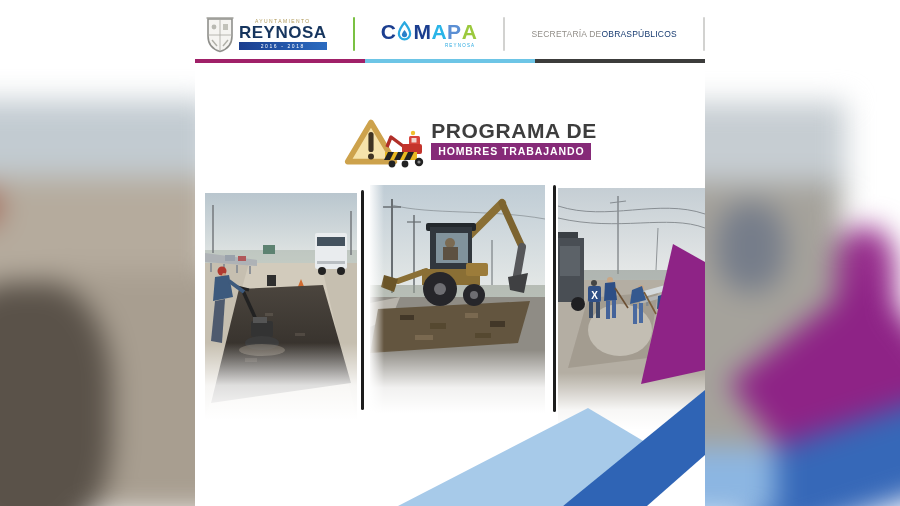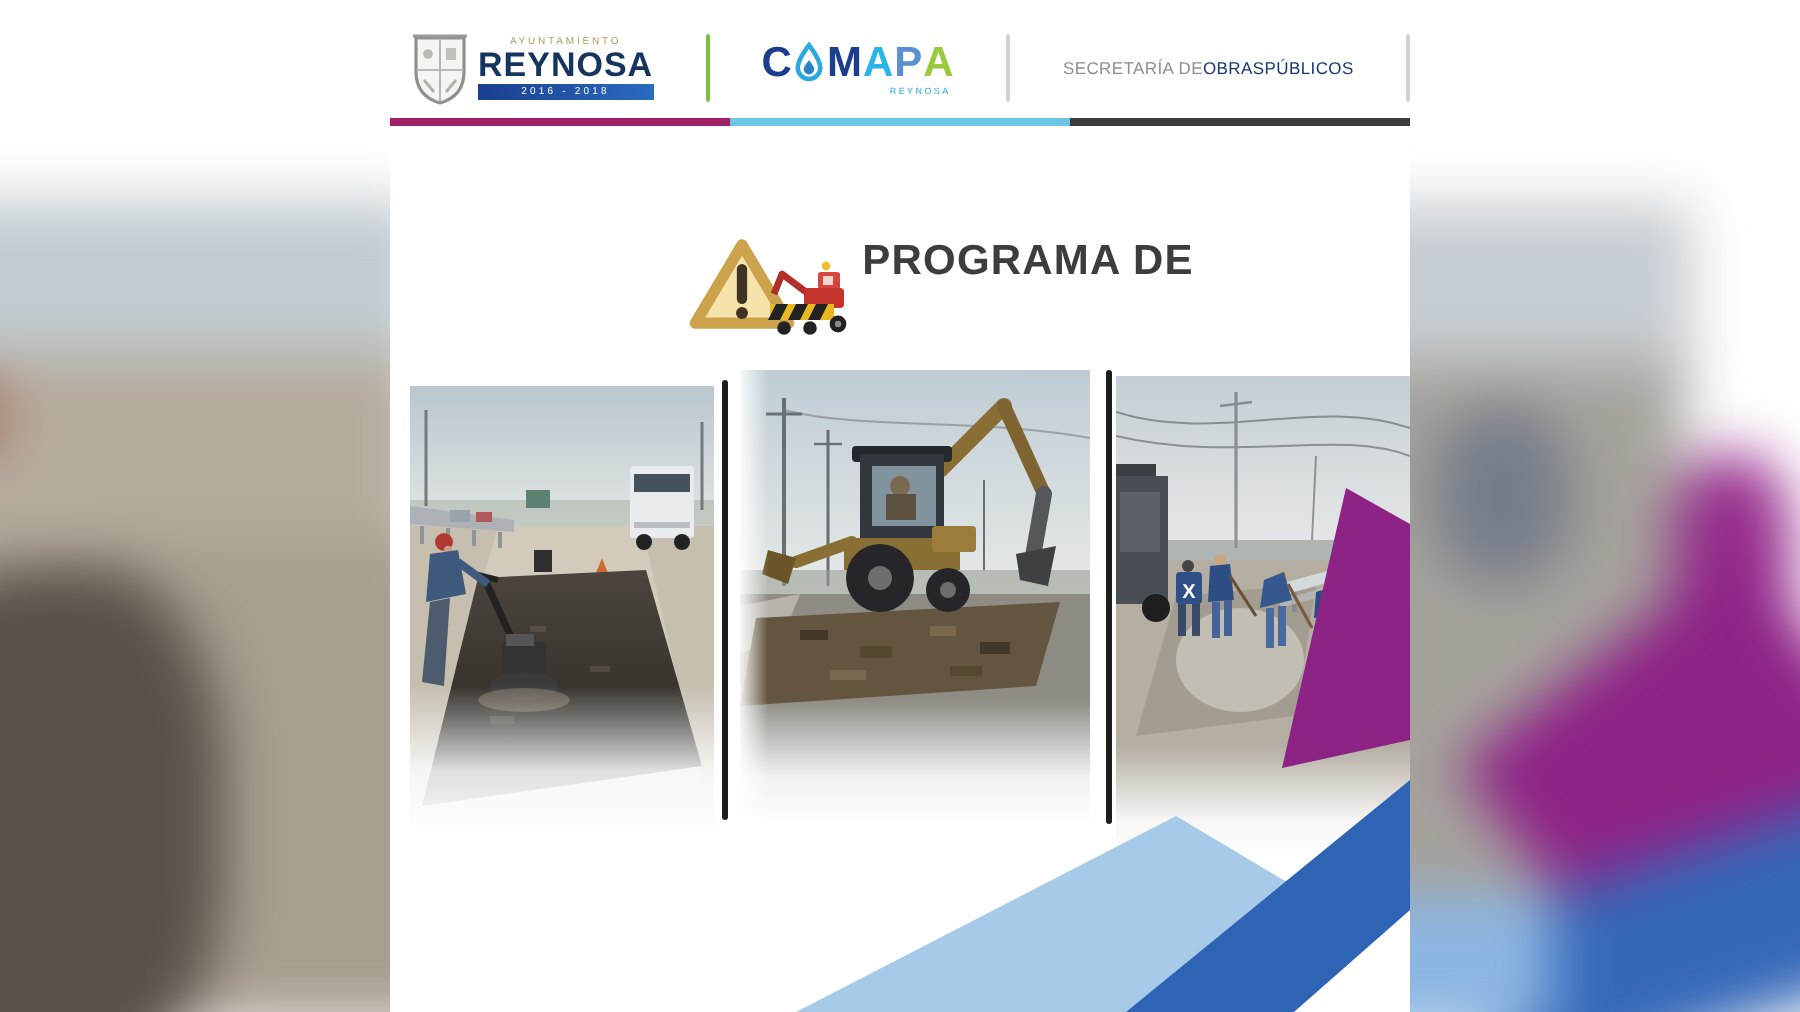--- a/index.html
+++ b/index.html
@@ -182,20 +182,21 @@
           <polygon points="15,24 21,24 17,32 11,32" fill="#222222"></polygon>
           <polygon points="25,24 31,24 27,32 21,32" fill="#222222"></polygon>
           <circle cx="9" cy="36" r="3.4" fill="#222222"></circle>
           <circle cx="22" cy="36" r="3.4" fill="#222222"></circle>
           <circle cx="36" cy="34" r="4.2" fill="#222222"></circle>
           <circle cx="36" cy="34" r="1.6" fill="#8a8a8a"></circle>
         </svg>
       </div>
       <div class="title-text">
         <span class="title-heading">PROGRAMA DE</span>
+        <span class="title-badge">HOMBRES TRABAJANDO</span>
       </div>
     </div>
 
     <svg class="photo photo1" width="152" height="227" viewBox="0 0 152 227">
       <defs>
         <linearGradient id="sky1" x1="0" y1="0" x2="0" y2="1">
           <stop offset="0" stop-color="#b9c6ce"></stop>
             <stop offset="1" stop-color="#e6e9e6"></stop>
         </linearGradient>
         <linearGradient id="patch1" x1="0" y1="0" x2="0" y2="1">

